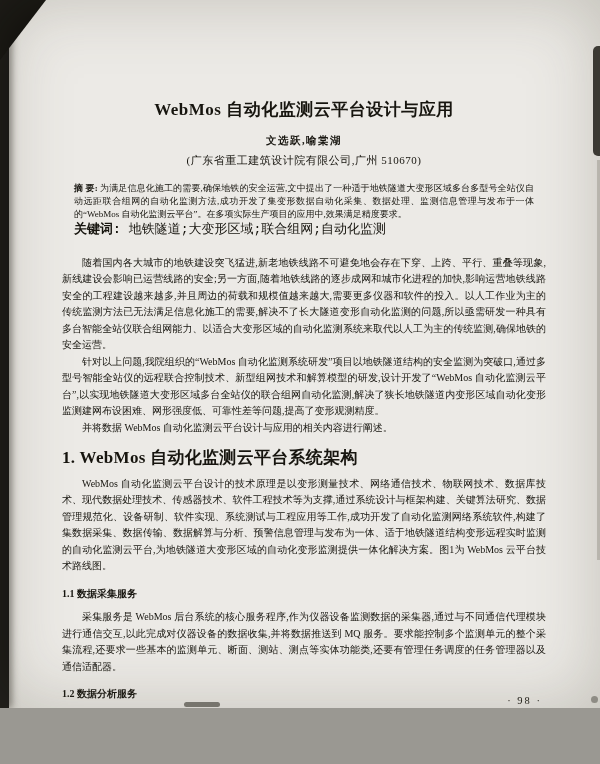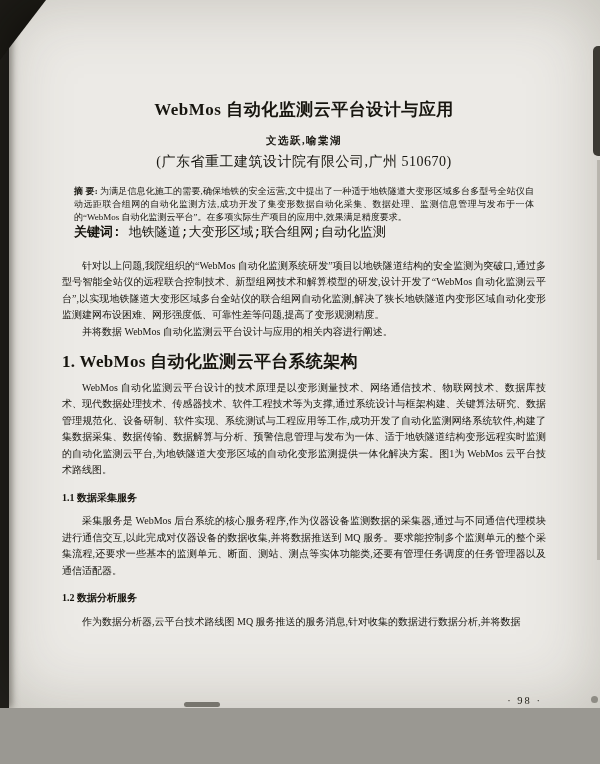--- a/index.html
+++ b/index.html
@@ -17,21 +17,21 @@
   .scan-corner{position:absolute;left:0;top:0;width:46px;height:60px;background:#0d0c0a;clip-path:polygon(0 0,100% 0,0 100%);}
   .scan-right{position:absolute;right:0;top:46px;width:7px;height:110px;background:rgba(25,22,18,.85);border-radius:5px 0 0 5px;}
   .scan-right-faint{position:absolute;right:0;top:160px;width:3px;height:400px;background:rgba(70,64,52,.22);}
   .speck-a{position:absolute;left:184px;bottom:1px;width:36px;height:5px;background:rgba(32,29,22,.55);border-radius:3px;}
   .speck-b{position:absolute;right:2px;bottom:5px;width:7px;height:7px;background:rgba(32,29,22,.4);border-radius:50%;}
 
   .content{position:absolute;left:62px;right:54px;top:0;}
 
   .title{margin:98px 0 0;text-align:center;font-size:17px;font-weight:bold;letter-spacing:.5px;}
   .authors{margin:13px 0 4px;text-align:center;font-size:10.5px;font-weight:bold;letter-spacing:1.5px;}
-  .affil{margin:5px 0 0;text-align:center;font-size:14px;letter-spacing:.5px;}
+  .affil{margin:5px 0 0;text-align:center;font-size:11px;letter-spacing:.5px;}
 
   .abstract{margin:14px 0 0;padding:0 12px;font-size:9px;line-height:13px;text-align:justify;}
   .keywords{margin:2px 0 0;padding:0 12px;font-size:13px;line-height:13.5px;text-align:justify;font-family:Liberation Mono, monospace;}
   .lbl{font-weight:bold;}
 
   .body-block{margin-top:18px;font-size:10px;line-height:16.5px;text-align:justify;}
   .body-block p{margin:0;text-indent:2em;}
   h2.sec{font-size:17px;font-weight:bold;margin:14px 0 9px;letter-spacing:.3px;}
   h3.sub{font-size:10px;font-weight:bold;margin:11px 0 7px;}
 
@@ -61,20 +61,21 @@
       <span class="lbl">摘  要:</span>
       <span>为满足信息化施工的需要,确保地铁的安全运营,文中提出了一种适于地铁隧道大变形区域多台多型号全站仪自动远距联合组网的自动化监测方法,成功开发了集变形数据自动化采集、数据处理、监测信息管理与发布于一体的“WebMos 自动化监测云平台”。在多项实际生产项目的应用中,效果满足精度要求。</span>
     </p>
 
     <p class="keywords">
       <span class="lbl">关键词:</span>
       <span>地铁隧道;大变形区域;联合组网;自动化监测</span>
     </p>
 
     <div class="body-block">
+      <p>随着国内各大城市的地铁建设突飞猛进,新老地铁线路不可避免地会存在下穿、上跨、平行、重叠等现象,新线建设会影响已运营线路的安全;另一方面,随着地铁线路的逐步成网和城市化进程的加快,影响运营地铁线路安全的工程建设越来越多,并且周边的荷载和规模值越来越大,需要更多仪器和软件的投入。以人工作业为主的传统监测方法已无法满足信息化施工的需要,解决不了长大隧道变形自动化监测的问题,所以亟需研发一种具有多台智能全站仪联合组网能力、以适合大变形区域的自动化监测系统来取代以人工为主的传统监测,确保地铁的安全运营。</p>
       <p>针对以上问题,我院组织的“WebMos 自动化监测系统研发”项目以地铁隧道结构的安全监测为突破口,通过多型号智能全站仪的远程联合控制技术、新型组网技术和解算模型的研发,设计开发了“WebMos 自动化监测云平台”,以实现地铁隧道大变形区域多台全站仪的联合组网自动化监测,解决了狭长地铁隧道内变形区域自动化变形监测建网布设困难、网形强度低、可靠性差等问题,提高了变形观测精度。</p>
       <p>并将数据 WebMos 自动化监测云平台设计与应用的相关内容进行阐述。</p>
 
       <h2 class="sec">1. WebMos 自动化监测云平台系统架构</h2>
       <p>WebMos 自动化监测云平台设计的技术原理是以变形测量技术、网络通信技术、物联网技术、数据库技术、现代数据处理技术、传感器技术、软件工程技术等为支撑,通过系统设计与框架构建、关键算法研究、数据管理规范化、设备研制、软件实现、系统测试与工程应用等工作,成功开发了自动化监测网络系统软件,构建了集数据采集、数据传输、数据解算与分析、预警信息管理与发布为一体、适于地铁隧道结构变形远程实时监测的自动化监测云平台,为地铁隧道大变形区域的自动化变形监测提供一体化解决方案。图1为 WebMos 云平台技术路线图。</p>
 
       <h3 class="sub">1.1 数据采集服务</h3>
       <p>采集服务是 WebMos 后台系统的核心服务程序,作为仪器设备监测数据的采集器,通过与不同通信代理模块进行通信交互,以此完成对仪器设备的数据收集,并将数据推送到 MQ 服务。要求能控制多个监测单元的整个采集流程,还要求一些基本的监测单元、断面、测站、测点等实体功能类,还要有管理任务调度的任务管理器以及通信适配器。</p>
 
       <h3 class="sub">1.2 数据分析服务</h3>

